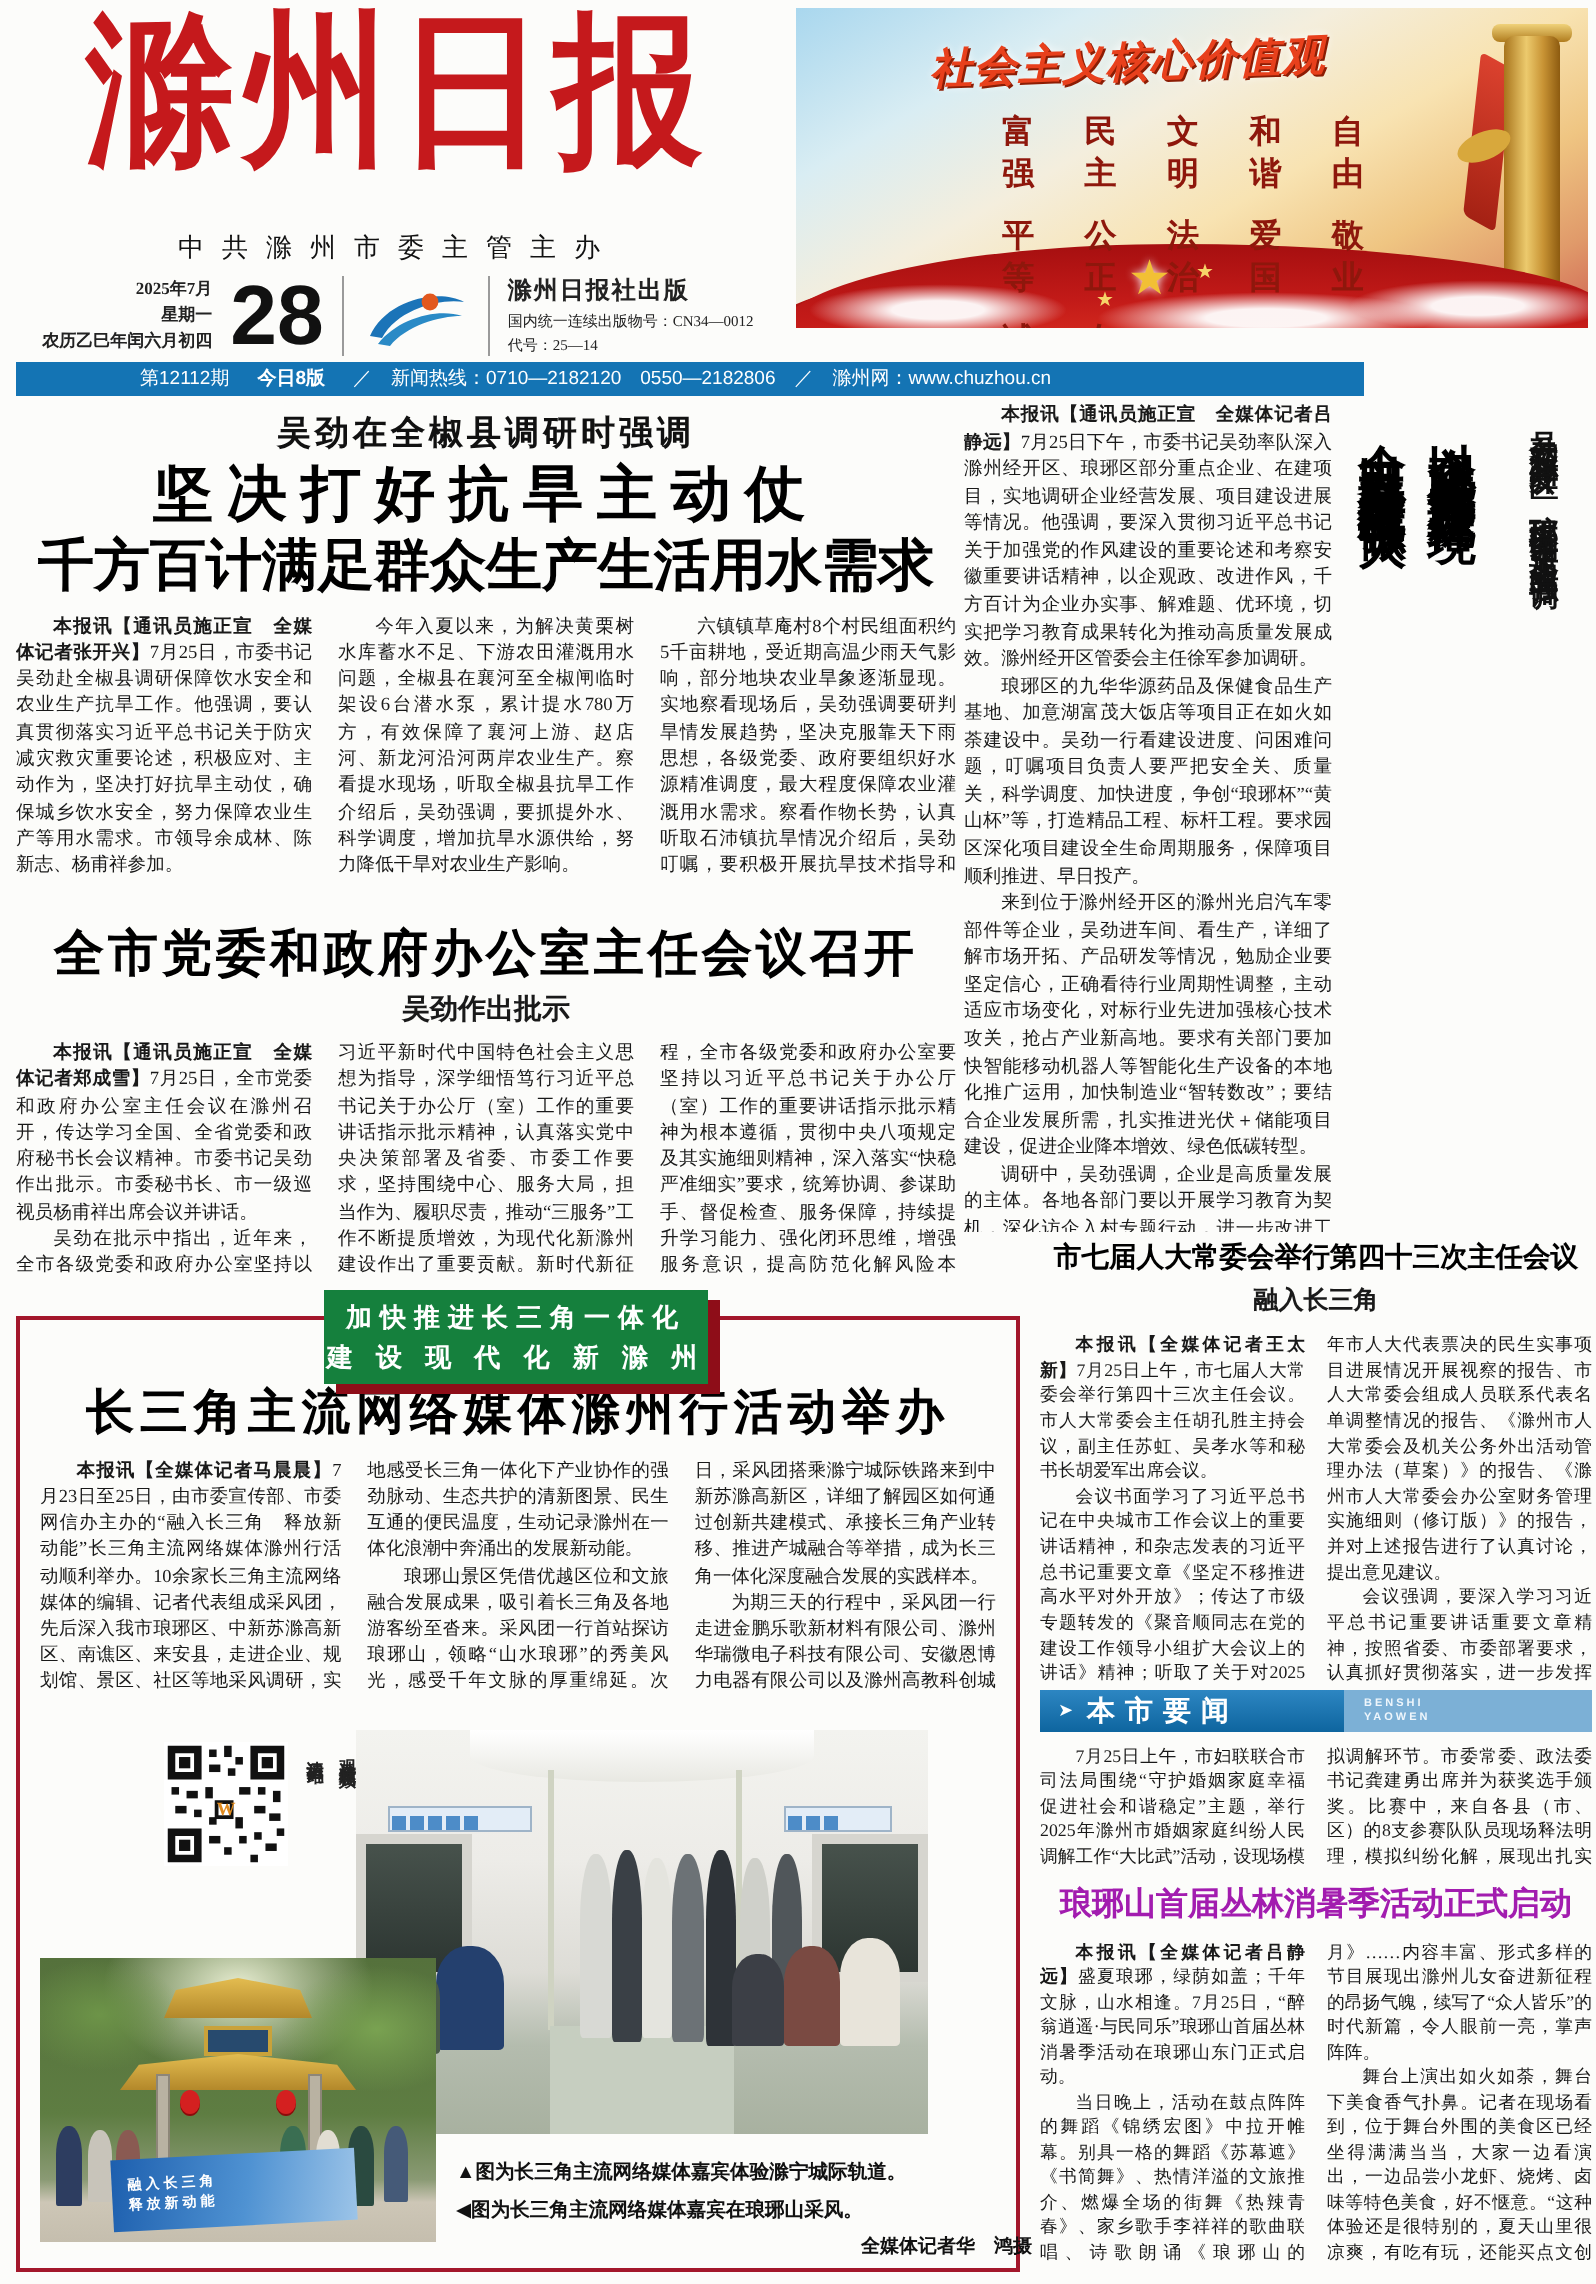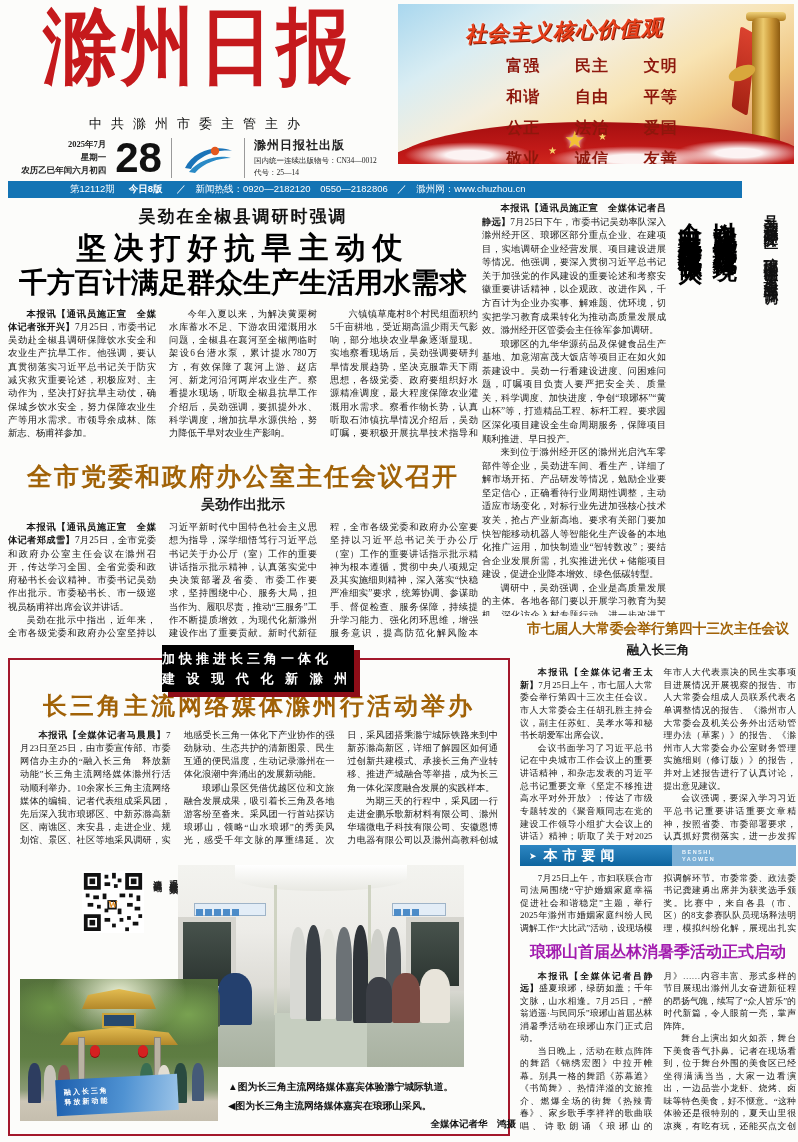--- a/index.html
+++ b/index.html
@@ -21,21 +21,21 @@
   .d-pub{font-size:7.5px;line-height:1.6;color:#222;}
   .d-pub .pub-main{font-size:12px;font-weight:700;letter-spacing:1px;}
 
   
   .values-banner{position:absolute;left:398px;top:4px;width:396px;height:160px;overflow:hidden;
     background:linear-gradient(150deg,#a9d7ee 0%,#d9edf3 22%,#f4eedd 40%,#f8e3b2 58%,#efc582 74%,#e09a6a 88%,#cf6152 100%);}
   .vb-title{position:absolute;top:13px;left:0;right:64px;text-align:center;font-size:21px;font-weight:900;
     font-style:italic;color:#e8401c;letter-spacing:1px;transform:rotate(-2deg);
     text-shadow:1px 1px 0 #8c1d04,0 0 4px #ffffff;}
   .vb-grid{position:absolute;top:52px;left:96px;width:196px;display:grid;
-    grid-template-columns:repeat(3,1fr);row-gap:10px;column-gap:10px;text-align:center;}
+    grid-template-columns:repeat(5,1fr);row-gap:10px;column-gap:10px;text-align:center;}
   .vb-grid span{font-size:16px;font-weight:900;color:#8e170c;letter-spacing:1px;
     font-family:"Liberation Sans","DejaVu Sans",sans-serif;}
   .vb-pillar{position:absolute;right:14px;top:14px;width:28px;height:130px;border-radius:5px;
     background:linear-gradient(90deg,#a8741c,#ecca6d 40%,#c89334 70%,#8d5b10);}
   .vb-pillar-cap{position:absolute;right:8px;top:8px;width:40px;height:9px;border-radius:4px;
     background:linear-gradient(#f0d27a,#b07c1e);}
   .vb-wing{position:absolute;right:38px;top:62px;width:28px;height:14px;border-radius:50%;
     background:#d8a83c;transform:rotate(-22deg);}
   .vb-flag{position:absolute;right:42px;top:24px;width:16px;height:86px;opacity:.9;
     background:linear-gradient(#d83020,#9c1008);transform:skewY(24deg) rotate(6deg);border-radius:3px;}
@@ -43,29 +43,29 @@
     background:radial-gradient(120% 130% at 50% 130%,#e23523 0%,#c21a18 55%,#a60f10 100%);
     border-radius:48% 52% 0 0/100% 75% 0 0;}
   .vb-silk2{position:absolute;bottom:-10px;left:-30px;width:240px;height:40px;
     background:#b01412;border-radius:50% 50% 0 0/100% 90% 0 0;transform:rotate(-3deg);}
   .vb-cloud{position:absolute;width:130px;height:26px;
     background:radial-gradient(ellipse at center,rgba(255,255,255,.95) 25%,rgba(255,255,255,0) 70%);}
   .vb-star{position:absolute;left:166px;bottom:10px;font-size:24px;color:#f2c035;text-shadow:0 0 4px #fff;}
   .vb-star-s{position:absolute;font-size:10px;color:#f6d469;}
 
   
-  .info-bar{position:absolute;left:8px;top:181px;width:734px;height:17px;background:#1474b4;
+  .info-bar{position:absolute;left:8px;top:181px;width:674px;height:17px;background:#1474b4;
     color:#fff;font-size:9.5px;display:flex;align-items:center;gap:14px;padding-left:62px;
     font-family:"Liberation Sans","DejaVu Sans",sans-serif;}
   .info-bar b{font-weight:700;}
 
   
   .kicker{font-size:17px;font-weight:700;text-align:center;letter-spacing:2px;color:#111;}
   .hl-sans{font-family:"Liberation Sans","DejaVu Sans",sans-serif;font-weight:900;color:#000;text-align:center;}
-  .hl-serif{font-weight:900;color:#a16207;text-align:center;}
+  .hl-serif{font-weight:900;color:#000000;text-align:center;}
   .body-cols{text-align:justify;overflow:hidden;color:#191919;}
   .body-cols p.para{margin:0;text-indent:2em;}
   .body-cols p.para b{font-weight:700;}
 
   #art-drought{position:absolute;left:8px;top:205px;width:470px;}
   #art-drought .hl1{font-size:30px;letter-spacing:7px;line-height:1.2;margin-top:2px;}
   #art-drought .hl2{font-size:28px;letter-spacing:0;line-height:1.2;}
   #art-drought .body-cols{margin-top:8px;column-count:3;column-gap:13px;height:134px;
     font-size:9.3px;line-height:1.43;}
 
@@ -86,22 +86,22 @@
 
   #art-npc{position:absolute;left:520px;top:620px;width:276px;}
   #art-npc .hl-serif{font-size:13.8px;white-space:nowrap;letter-spacing:0;}
   #art-npc .sub{font-size:12.5px;font-weight:700;text-align:center;margin-top:4px;}
   #art-npc .body-cols{margin-top:7px;column-count:2;column-gap:11px;height:182px;
     font-size:8.9px;line-height:1.42;}
 
   
   #box-delta{position:absolute;left:8px;top:658px;width:502px;height:478px;
     border:2px solid #a3172b;background:#fcfcfa;}
-  .delta-badge{position:absolute;top:-15px;left:152px;width:192px;background:#000000;color:#fff;
-    text-align:left;font-size:13px;font-weight:900;letter-spacing:4px;line-height:1.5;padding:4px 0;
+  .delta-badge{position:absolute;top:-15px;left:152px;width:192px;background:#15803d;color:#fff;
+    text-align:center;font-size:13px;font-weight:900;letter-spacing:4px;line-height:1.5;padding:4px 0;
     box-shadow:6px 5px 0 #8e0d18;font-family:"Liberation Sans","DejaVu Sans",sans-serif;}
   .delta-hl{margin-top:30px;font-size:24px;letter-spacing:3px;}
   .delta-body{margin:7px 10px 0;column-count:3;column-gap:13px;height:128px;
     font-size:9.2px;line-height:1.43;}
   .photo-area{position:relative;margin:8px 10px 0;height:292px;}
 
   .qr-caption{position:absolute;left:130px;top:8px;writing-mode:vertical-rl;
     font-size:8.5px;font-weight:700;line-height:1.9;color:#222;letter-spacing:1px;height:110px;}
 
   .photo-train{position:absolute;left:158px;top:0;width:286px;height:202px;overflow:hidden;
@@ -208,21 +208,21 @@
         <span data-name="core-value-item">爱国</span>
         <span data-name="core-value-item">敬业</span>
         <span data-name="core-value-item">诚信</span>
         <span data-name="core-value-item">友善</span>
       </div>
   </div>
 
   <div class="info-bar" data-name="issue-info-bar">
     <span data-name="issue-number">第12112期</span>
     <b data-name="edition-count">今日8版</b>
-    <span data-name="hotline-and-website">／　新闻热线：0920—2182120　0550—2182806　／　滁州网：www.chuzhou.cn</span>
+    <span data-name="hotline-and-website">／　新闻热线：0710—2182120　0550—2182806　／　滁州网：www.chuzhou.cn</span>
   </div>
 
   <div id="art-drought" data-name="article-drought">
     <div class="kicker" data-name="article-kicker">吴劲在全椒县调研时强调</div>
     <div class="hl-sans hl1" data-name="article-headline-line1">坚决打好抗旱主动仗</div>
     <div class="hl-sans hl2" data-name="article-headline-line2">千方百计满足群众生产生活用水需求</div>
     <div class="body-cols" data-name="article-body">
         <p class="para"><b>本报讯【通讯员施正宣　全媒体记者张开兴】</b>7月25日，市委书记吴劲赴全椒县调研保障饮水安全和农业生产抗旱工作。他强调，要认真贯彻落实习近平总书记关于防灾减灾救灾重要论述，积极应对、主动作为，坚决打好抗旱主动仗，确保城乡饮水安全，努力保障农业生产等用水需求。市领导余成林、陈新志、杨甫祥参加。</p>
         <p class="para">今年入夏以来，为解决黄栗树水库蓄水不足、下游农田灌溉用水问题，全椒县在襄河至全椒闸临时架设6台潜水泵，累计提水780万方，有效保障了襄河上游、赵店河、新龙河沿河两岸农业生产。察看提水现场，听取全椒县抗旱工作介绍后，吴劲强调，要抓提外水、科学调度，增加抗旱水源供给，努力降低干旱对农业生产影响。</p>
         <p class="para">六镇镇草庵村8个村民组面积约5千亩耕地，受近期高温少雨天气影响，部分地块农业旱象逐渐显现。实地察看现场后，吴劲强调要研判旱情发展趋势，坚决克服靠天下雨思想，各级党委、政府要组织好水源精准调度，最大程度保障农业灌溉用水需求。察看作物长势，认真听取石沛镇抗旱情况介绍后，吴劲叮嘱，要积极开展抗旱技术指导和服务，采取有力措施，指导各类农业生产主体和农户科学精准抗旱减灾。</p>

